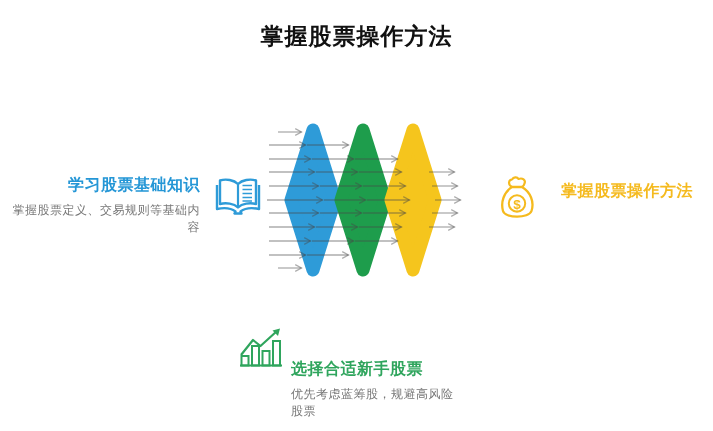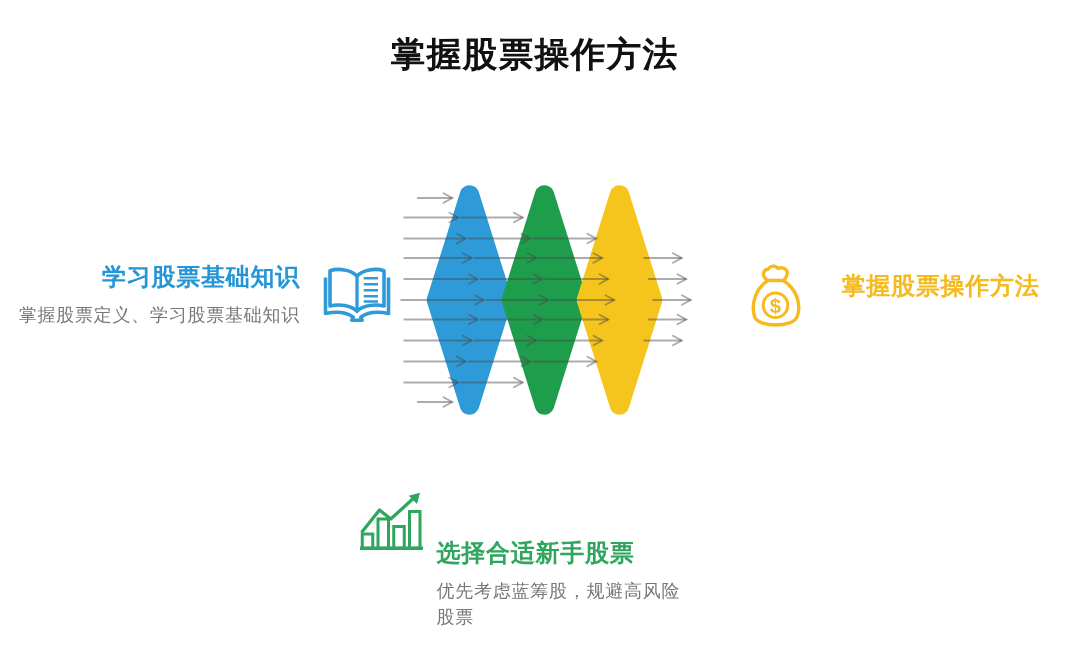--- a/index.html
+++ b/index.html
@@ -82,21 +82,21 @@
       <line x1="269" y1="241" x2="310.5" y2="241" stroke="rgba(70,70,70,0.45)" stroke-width="1.3" marker-end="url(#arrow-head)"></line>
       <line x1="312" y1="241" x2="353.5" y2="241" stroke="rgba(70,70,70,0.45)" stroke-width="1.3" marker-end="url(#arrow-head)"></line>
       <line x1="355" y1="241" x2="397.5" y2="241" stroke="rgba(70,70,70,0.45)" stroke-width="1.3" marker-end="url(#arrow-head)"></line>
       <line x1="269" y1="255" x2="305.5" y2="255" stroke="rgba(70,70,70,0.45)" stroke-width="1.3" marker-end="url(#arrow-head)"></line>
       <line x1="307" y1="255" x2="348.5" y2="255" stroke="rgba(70,70,70,0.45)" stroke-width="1.3" marker-end="url(#arrow-head)"></line>
       <line x1="278" y1="268" x2="301.5" y2="268" stroke="rgba(70,70,70,0.45)" stroke-width="1.3" marker-end="url(#arrow-head)"></line>
     </svg>
 
   <div class="label-block block-left">
     <div class="label-title">学习股票基础知识</div>
-    <div class="label-sub">掌握股票定义、学习股票基础知识</div>
+    <div class="label-sub">掌握股票定义、交易规则等基础内容</div>
   </div>
   <div class="icon-box icon-book">
     <svg width="46" height="40" viewBox="0 0 46 40" fill="none">
       <path d="M23 8 C19 4 11 2.5 5 4.5 L5 28 C11 26.5 19 27.5 23 31.5 C27 27.5 35 26.5 41 28 L41 4.5 C35 2.5 27 4 23 8 Z" stroke="var(--diamond-blue)" stroke-width="2.4" stroke-linejoin="round"></path>
       <path d="M23 8 L23 31.5" stroke="var(--diamond-blue)" stroke-width="2.2"></path>
       <path d="M27.5 9.5 H37 M27.5 13.5 H37 M27.5 17.5 H37 M27.5 21.5 H37 M27.5 25 H37" stroke="var(--diamond-blue)" stroke-width="1.7"></path>
       <path d="M2 9 L2 33 C9 31.5 16 32 20.5 35.5 L19.5 37.5 L26.5 37.5 L25.5 35.5 C30 32 37 31.5 44 33 L44 9" stroke="var(--diamond-blue)" stroke-width="2.4" stroke-linejoin="round"></path>
     </svg>
   </div>
 

